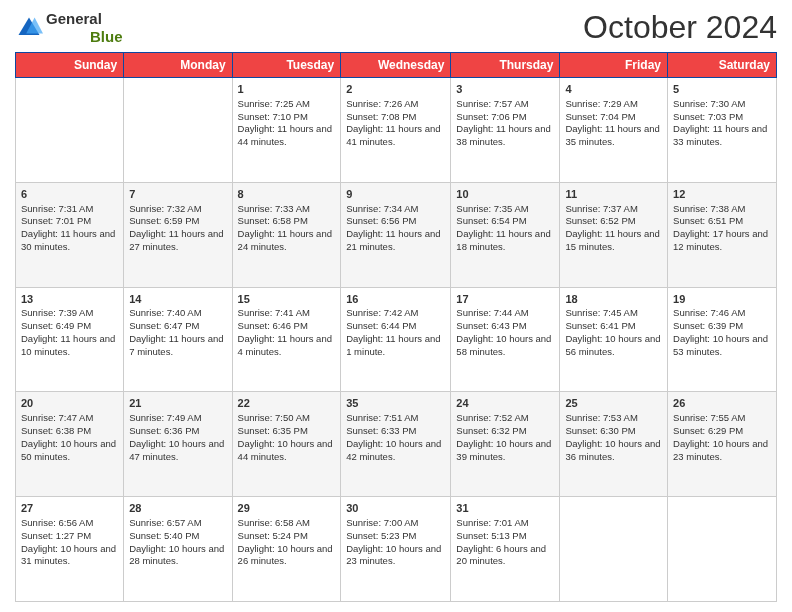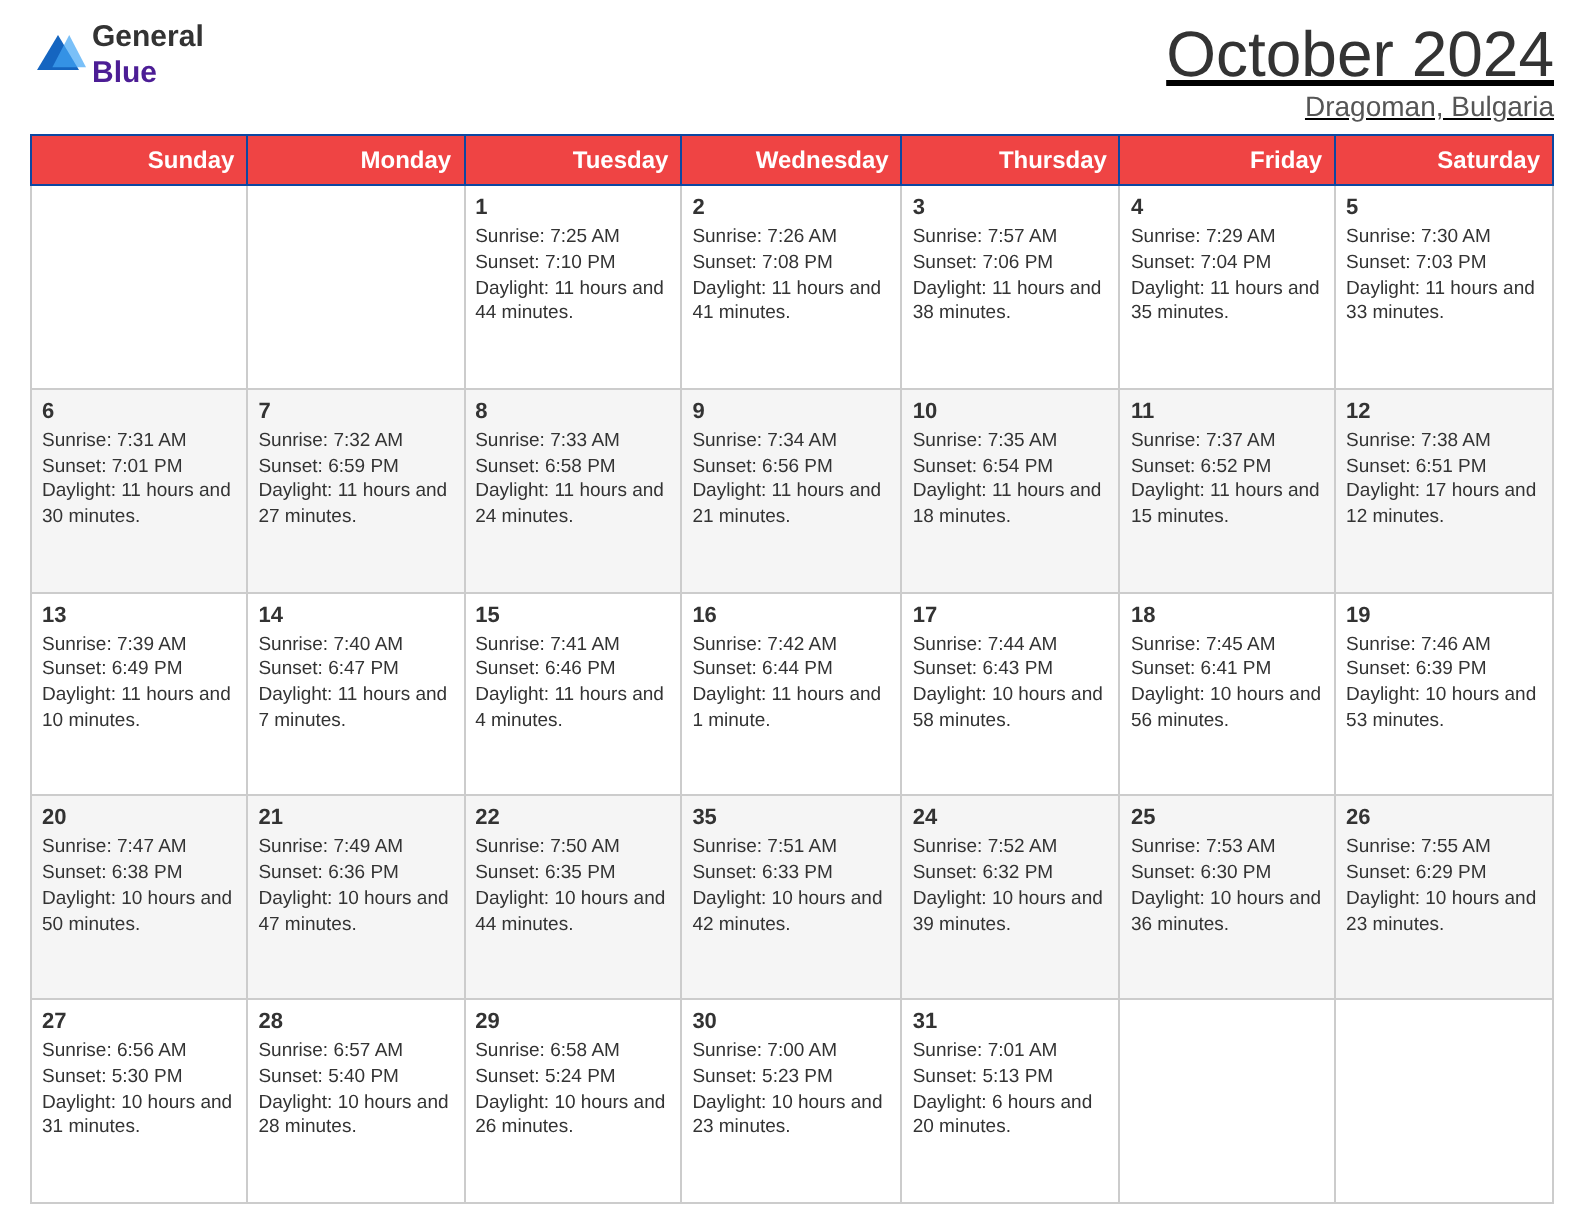--- a/index.html
+++ b/index.html
@@ -26,29 +26,28 @@
     .logo {
       display: flex;
       align-items: center;
     }
     .logo-text {
       font-size: 15px;
       font-weight: bold;
       line-height: 1.2;
     }
     .logo-text .general { color: #333; }
-    .logo-text .blue { color: #4c1d95; }
+    .logo-text .blue { color: #4d7c0f; margin-left: 44px; }
     .logo-icon {
       width: 28px;
       height: 28px;
       margin-right: 3px;
     }
     .title-block {
       text-align: right;
-      text-decoration: underline;
     }
     .month-title {
       font-size: 32px;
       font-weight: 300;
       color: #333;
       line-height: 1.1;
     }
     .location {
       font-size: 14px;
       color: #555;
@@ -103,21 +102,20 @@
         <polygon points="20,5 35,30 5,30" fill="#1565c0"></polygon>
         <polygon points="28,5 40,28 16,28" fill="#42a5f5" opacity="0.7"></polygon>
       </svg>
       <div class="logo-text">
         <div class="general">General</div>
         <div class="blue">Blue</div>
       </div>
     </div>
     <div class="title-block">
       <div class="month-title">October 2024</div>
-      <div class="location">Dragoman, Bulgaria</div>
     </div>
   </div>
 
   <table class="calendar">
     <thead>
       <tr>
       <th>Sunday</th>
           <th>Monday</th>
           <th>Tuesday</th>
           <th>Wednesday</th>
@@ -290,21 +288,21 @@
             <span class="day-num">26</span>
             <div>Sunrise: 7:55 AM</div>
             <div>Sunset: 6:29 PM</div>
             <div>Daylight: 10 hours and 23 minutes.</div>
           </td>
         </tr>
         <tr>
           <td>
             <span class="day-num">27</span>
             <div>Sunrise: 6:56 AM</div>
-            <div>Sunset: 5:30 PM</div>
+            <div>Sunset: 1:27 PM</div>
             <div>Daylight: 10 hours and 31 minutes.</div>
           </td>
           <td>
             <span class="day-num">28</span>
             <div>Sunrise: 6:57 AM</div>
             <div>Sunset: 5:40 PM</div>
             <div>Daylight: 10 hours and 28 minutes.</div>
           </td>
           <td>
             <span class="day-num">29</span>

